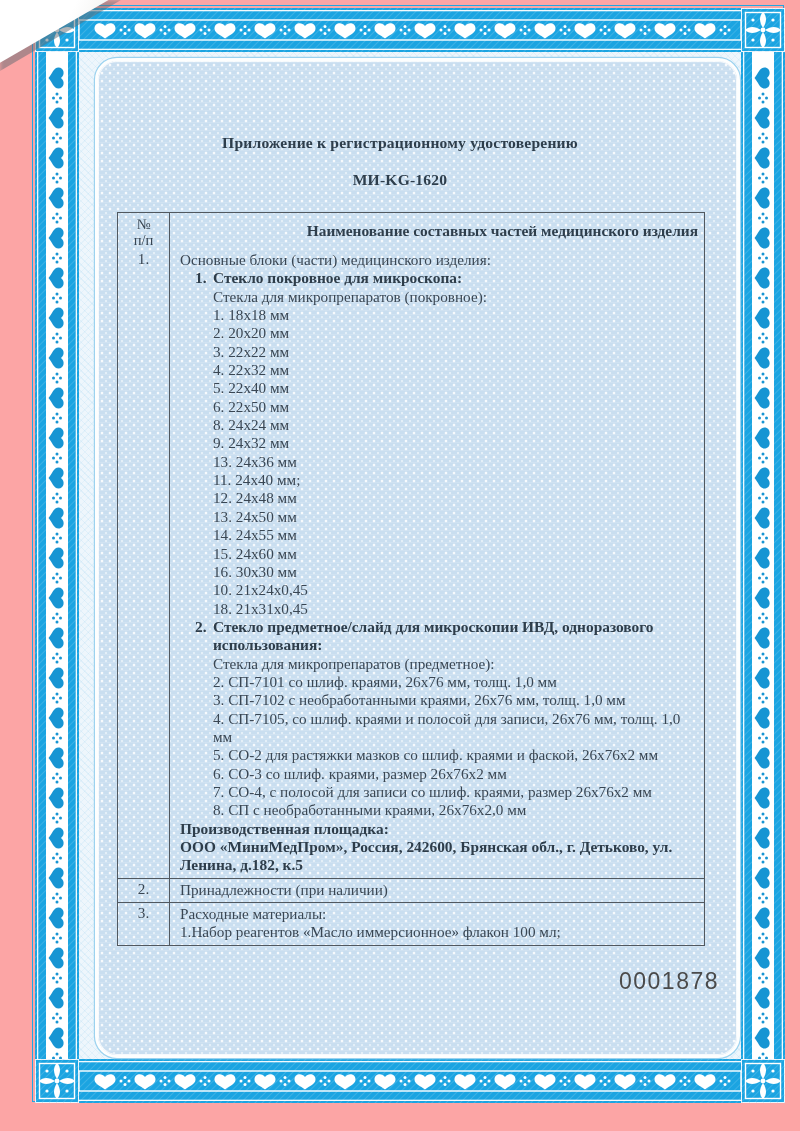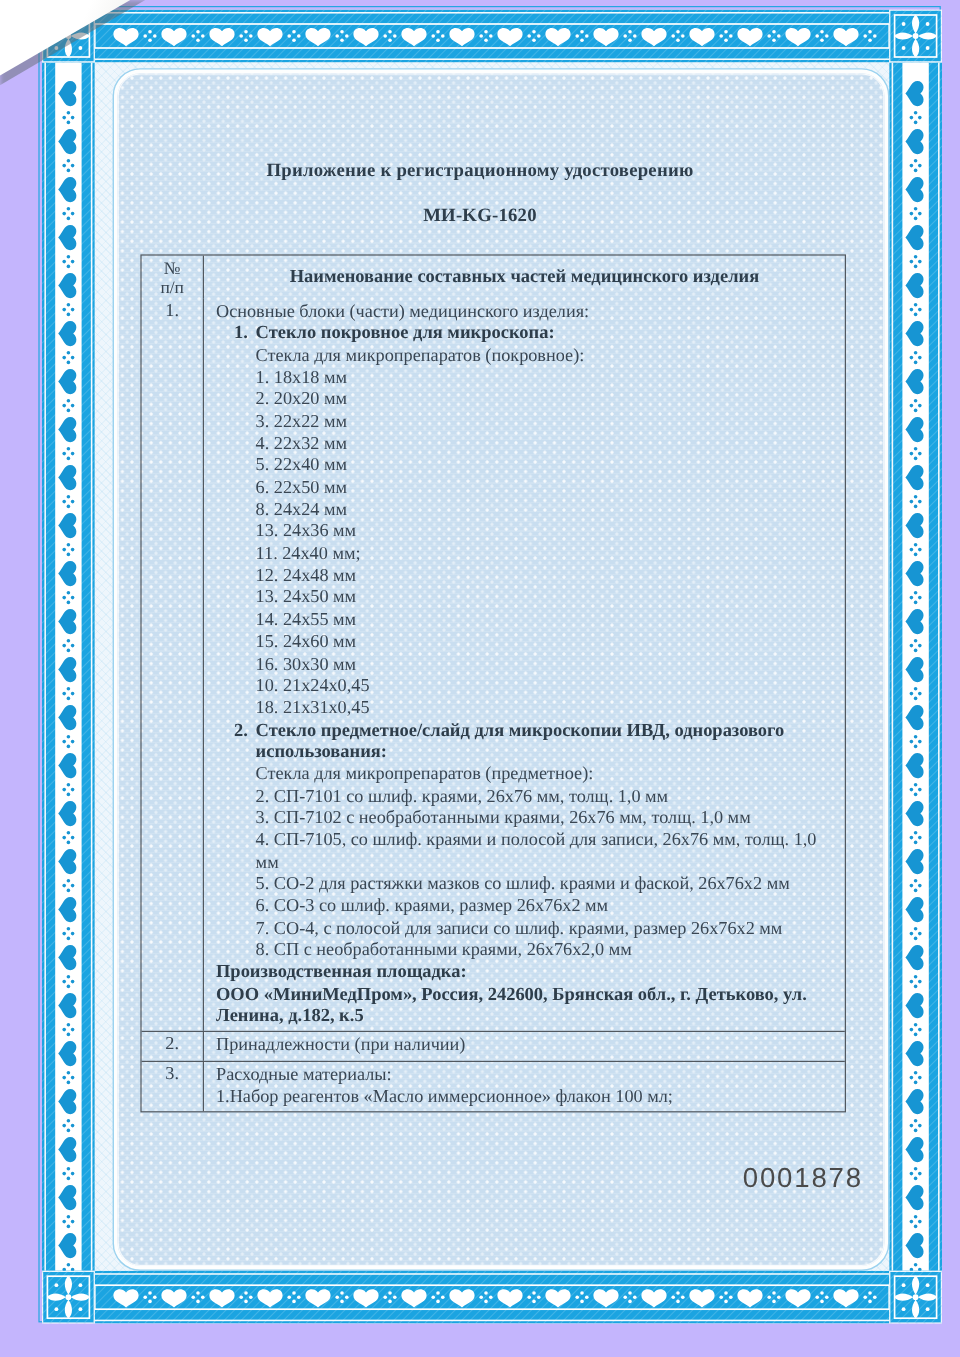--- a/index.html
+++ b/index.html
@@ -1,17 +1,17 @@
 <!DOCTYPE html>
 <html><head>
 <meta charset="utf-8">
 <style>
   html,body{margin:0;padding:0;}
   body{background:#e9e9e7;font-family:"Liberation Serif","DejaVu Serif",serif;}
-  .page{position:relative;width:800px;height:1131px;margin:0 auto;background:#c4b5fd;overflow:hidden;}
+  .page{position:relative;width:800px;height:1131px;margin:0 auto;background:#fca5a5;overflow:hidden;}
 
   
   .frame-outline{position:absolute;left:32px;top:5px;width:752px;height:1097px;border:1.6px solid #22a7e2;box-sizing:border-box;}
   .frame-bg{position:absolute;left:35px;top:8px;width:750px;height:1095px;background:#eef6fc;
     background-image:repeating-linear-gradient(45deg,rgba(40,160,220,.08) 0 1px,transparent 1px 5px),
                      repeating-linear-gradient(-45deg,rgba(40,160,220,.06) 0 1px,transparent 1px 5px);}
   .strip{position:absolute;display:block;}
   .strip-top{left:79px;top:8px;}
   .strip-bottom{left:79px;top:1059px;}
   .strip-left{left:35px;top:52px;}
@@ -38,21 +38,21 @@
   .title2{margin-top:19px;}
 
   .tbl{position:absolute;left:117px;top:212px;width:588px;box-sizing:border-box;
     border:1.2px solid #51585f;color:#394653;font-size:15.2px;}
   .trow{display:flex;border-top:1.1px solid #51585f;}
   .trow:first-child{border-top:none;}
   .tnum{width:52px;flex:0 0 52px;border-right:1.1px solid #51585f;text-align:center;padding-top:1px;box-sizing:border-box;}
   .tcell{flex:1;min-width:0;padding:2px 8px 3px 0;}
   .hrow{min-height:36px;align-items:center;}
   .hnum{display:flex;flex-direction:column;justify-content:center;line-height:16px;font-size:14.6px;align-self:stretch;}
-  .hname{font-weight:bold;text-align:center;font-size:15.4px;color:#2e3e4c;padding:2px 6px;}
+  .hname{font-weight:bold;text-align:right;font-size:15.4px;color:#2e3e4c;padding:2px 6px;}
   .line{line-height:18.35px;}
   .line.i0{padding-left:10px;}
   .line.i1{padding-left:43px;}
   .line.i2{padding-left:43px;}
   .line.hm{text-indent:-18px;}
   .line.b{font-weight:bold;color:#2e3d4a;font-size:15.4px;}
   .mk{display:inline-block;width:18px;text-indent:0;}
 
   .serial{position:absolute;left:619px;top:968px;font-family:"Liberation Sans","DejaVu Sans",sans-serif;
     font-size:23px;color:#4a4a4a;letter-spacing:1.5px;}
@@ -258,20 +258,21 @@
             <div class="line i0">Основные блоки (части) медицинского изделия:</div>
             <div class="line i1 b hm"><span class="mk">1.</span>Стекло покровное для микроскопа:</div>
             <div class="line i2">Стекла для микропрепаратов (покровное):</div>
             <div class="line i2">1. 18x18 мм</div>
             <div class="line i2">2. 20x20 мм</div>
             <div class="line i2">3. 22x22 мм</div>
             <div class="line i2">4. 22x32 мм</div>
             <div class="line i2">5. 22x40 мм</div>
             <div class="line i2">6. 22x50 мм</div>
             <div class="line i2">8. 24x24 мм</div>
+            <div class="line i2">9. 24x32 мм</div>
             <div class="line i2">13. 24x36 мм</div>
             <div class="line i2">11. 24x40 мм;</div>
             <div class="line i2">12. 24x48 мм</div>
             <div class="line i2">13. 24x50 мм</div>
             <div class="line i2">14. 24x55 мм</div>
             <div class="line i2">15. 24x60 мм</div>
             <div class="line i2">16. 30x30 мм</div>
             <div class="line i2">10. 21x24x0,45</div>
             <div class="line i2">18. 21x31x0,45</div>
             <div class="line i1 b hm"><span class="mk">2.</span>Стекло предметное/слайд для микроскопии ИВД, одноразового использования:</div>

